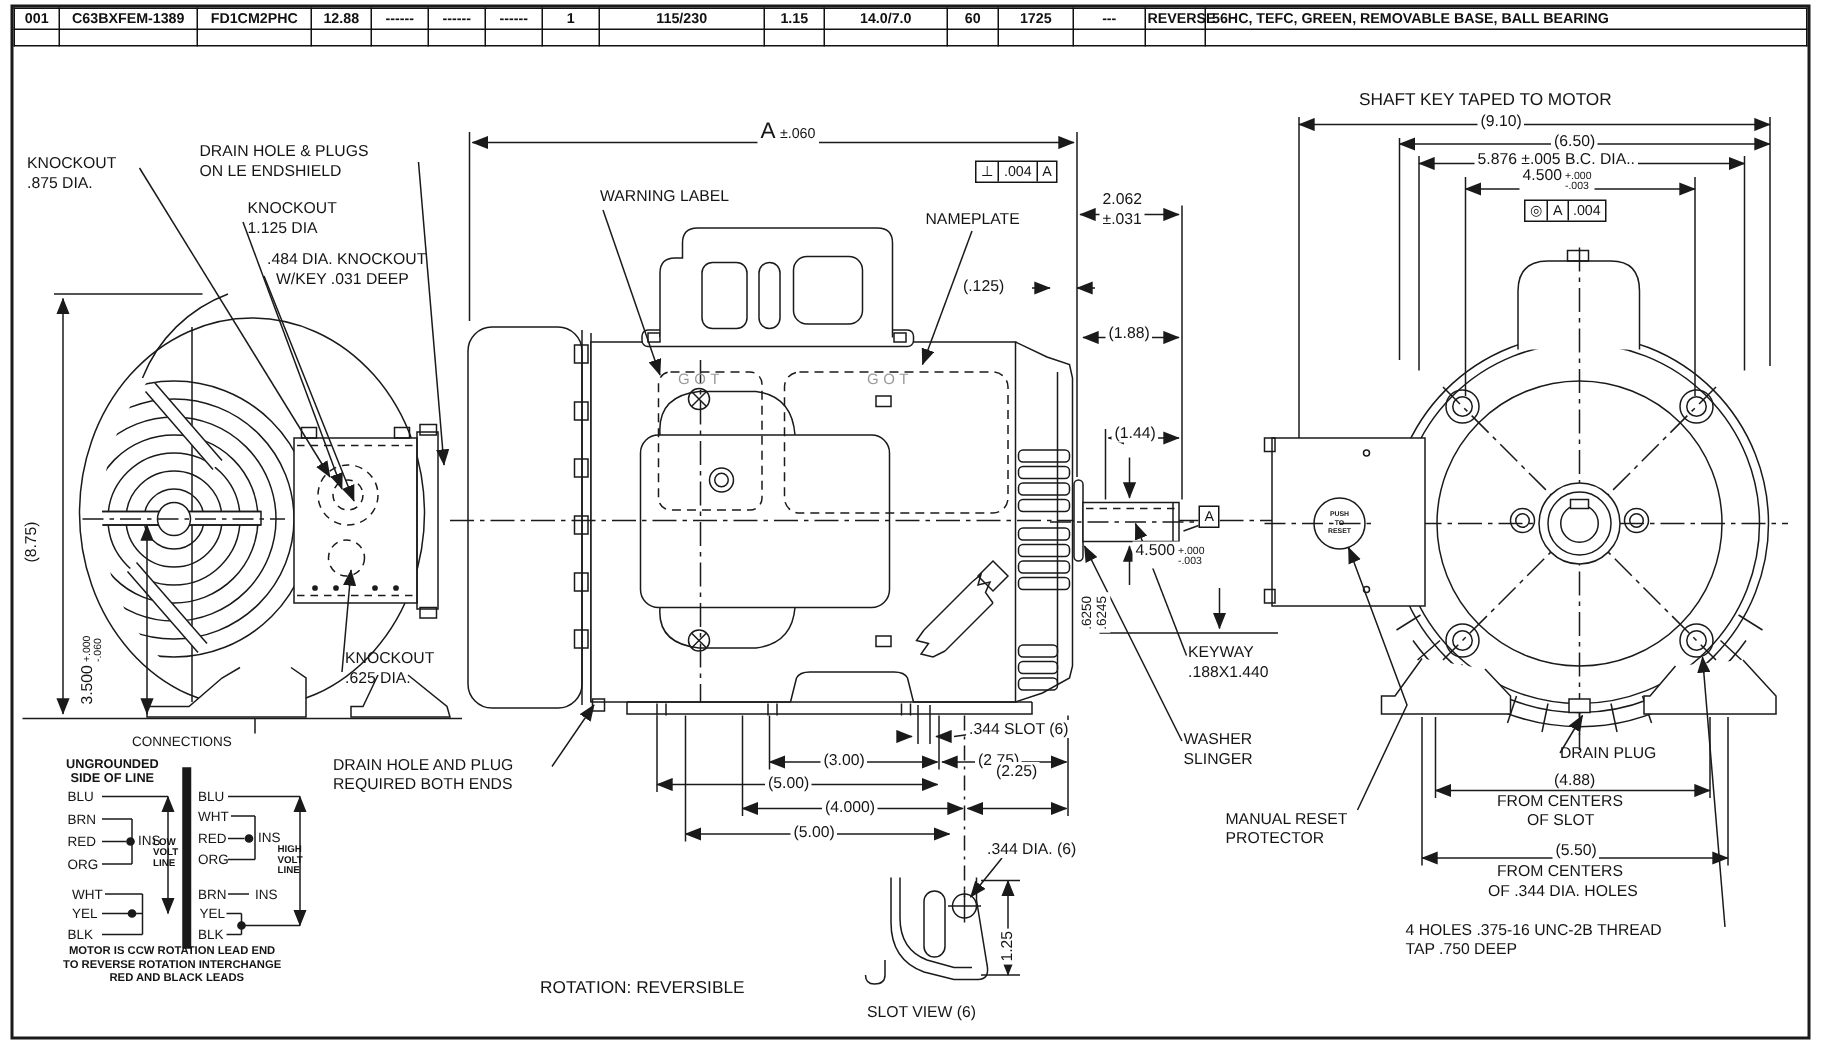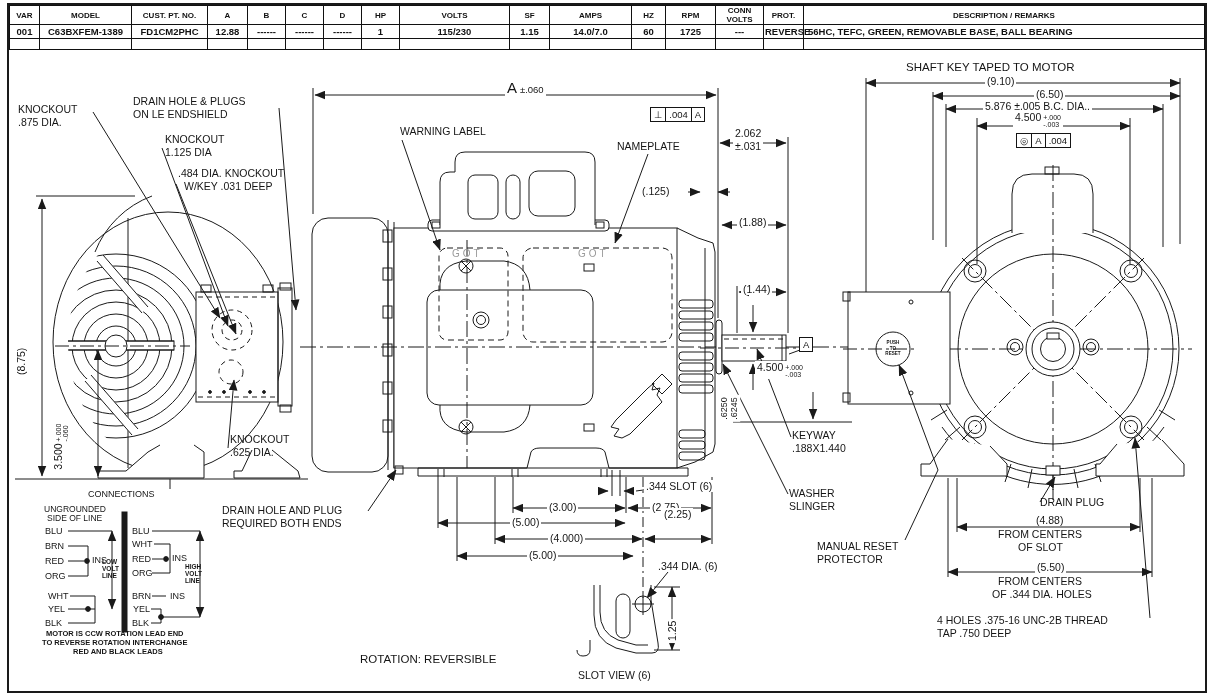--- a/index.html
+++ b/index.html
@@ -13,21 +13,21 @@
   .sm9{font-size:9.5px}
   .tolc{display:inline-flex;flex-direction:column;font-size:7px;line-height:1.05;margin-left:2px;vertical-align:1px}
   .fcf{position:absolute;display:flex;background:#fff;border:1.2px solid #151515;font-size:9.5px;line-height:1;color:#151515}
   .fcf>span{padding:1.5px 3px;border-right:1.2px solid #151515}
   .fcf>span:last-child{border-right:none}
   .ghost{color:#9a9a9a;letter-spacing:3px;font-size:10px}
   .t12{font-size:11.5px}
   .wire{font-size:9px;font-weight:normal}
   .tiny{font-size:6.5px;line-height:1.1;font-weight:bold}
   .note{font-size:7.5px;font-weight:bold}
-  .hdr2{font-size:8.5px;font-weight:normal}
+  .hdr2{font-size:8.5px;font-weight:bold}
   .push{font-size:4.6px;line-height:1.2;text-align:center;font-weight:bold;color:#151515}
   table.spec{position:absolute;left:9px;top:5px;width:1196px;border-collapse:collapse;color:#111;table-layout:fixed}
   table.spec th{border:1px solid #111;font-size:8px;height:11px;padding:0 1px;font-weight:bold}
   table.spec td{border:1px solid #111;font-size:9.5px;height:13px;padding:0 1px;font-weight:bold;text-align:center}
   table.spec tr.empty td{height:10px}
   table.spec td.dl{text-align:left;padding-left:4px}
 </style>
 </head>
 <body>
 
@@ -362,38 +362,20 @@
     <col style="width:110px">
         <col style="width:40px">
         <col style="width:82px">
         <col style="width:34px">
     <col style="width:50px">
         <col style="width:48px">
         <col style="width:40px">
         <col>
   </colgroup>
   <tbody>
-        <tr>
-    <th>VAR</th>
-    <th>MODEL</th>
-    <th>CUST. PT. NO.</th>
-    <th>A</th>
-    <th>B</th>
-    <th>C</th>
-    <th>D</th>
-    <th>HP</th>
-    <th>VOLTS</th>
-    <th>SF</th>
-    <th>AMPS</th>
-    <th>HZ</th>
-    <th>RPM</th>
-    <th>CONN VOLTS</th>
-    <th>PROT.</th>
-    <th>DESCRIPTION / REMARKS</th>
-  </tr>
   <tr>
     <td>001</td>
     <td>C63BXFEM-1389</td>
     <td>FD1CM2PHC</td>
     <td>12.88</td>
     <td>------</td>
     <td>------</td>
     <td>------</td>
     <td>1</td>
     <td>115/230</td>

